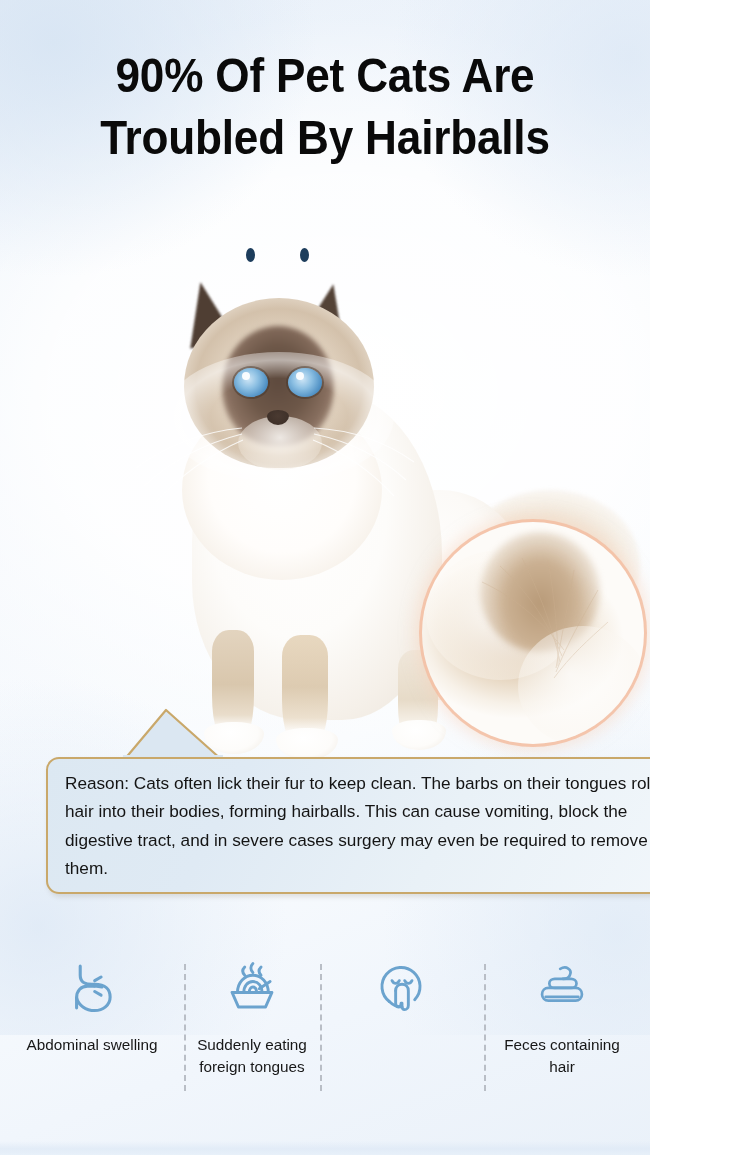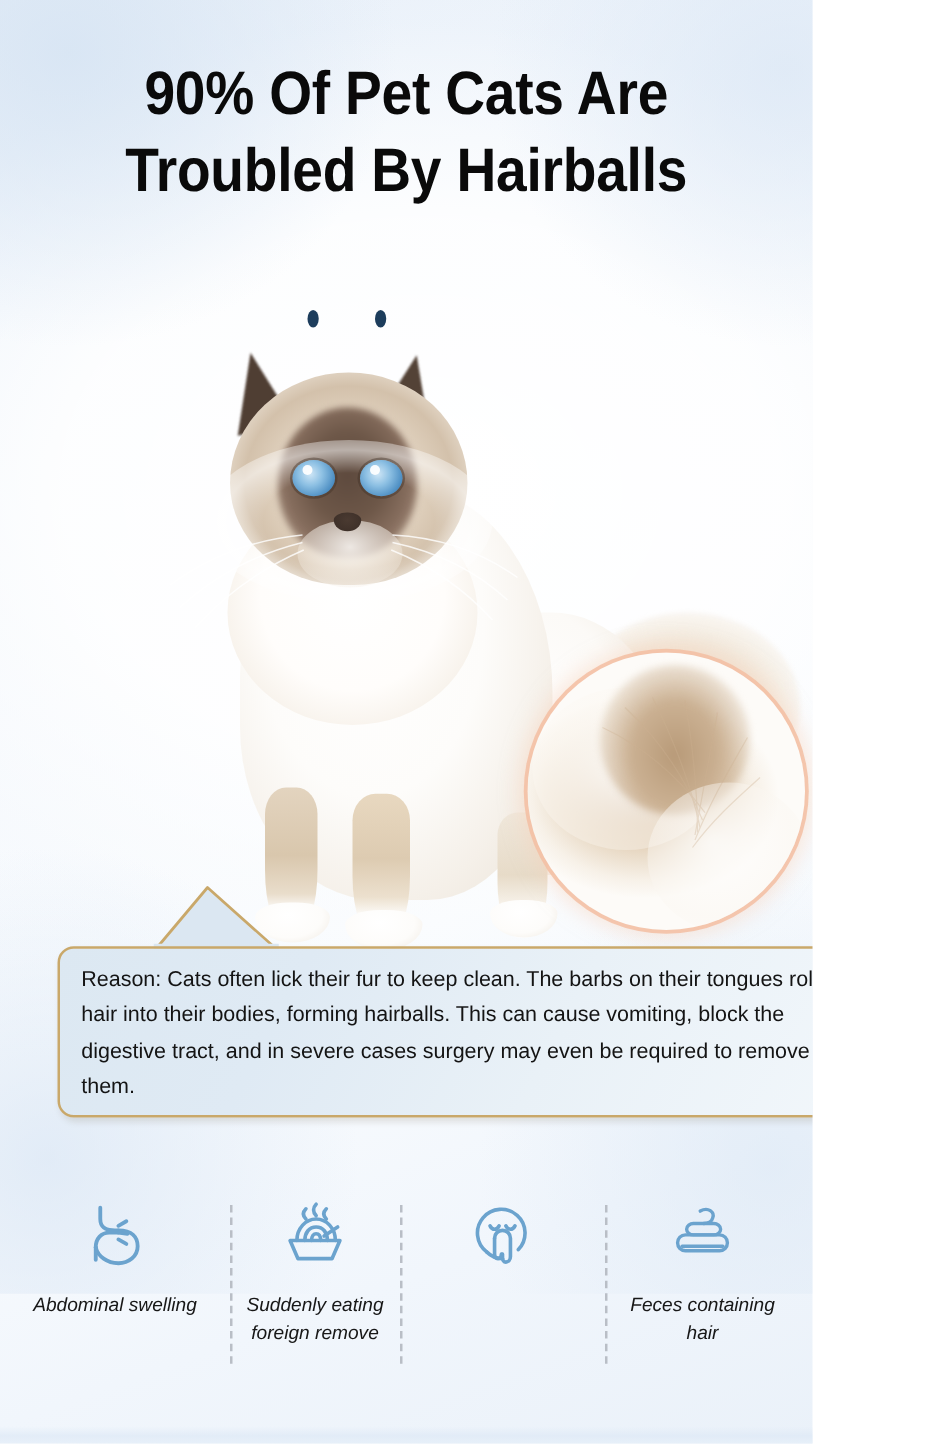--- a/index.html
+++ b/index.html
@@ -182,21 +182,21 @@
     font-size: 17.2px; line-height: 28.4px; color: #141414;
   }
   .tail-poly {
     position:absolute; left:118px; top:708px; width:110px; height:58px;
     overflow: visible;
   }
 
   
   .symptoms {
     position:absolute; left:0; top:936px; width:750px; height:175px;
-    display:flex; align-items:flex-start;font-style:italic;
+    display:flex; align-items:flex-start;
   }
   .sym {
     position:relative;
     display:flex; flex-direction:column; align-items:center;
     padding-top: 22px;
   }
   .sym-0 { width:184px; }
   .sym-1 { width:136px; }
   .sym-2 { width:164px; }
   .sym-3 { width:110px; }
@@ -324,21 +324,21 @@
           <path d="M33 6 c-3 3 -3 7 0 10"></path>
           <path d="M42 10 c-3 3 -3 6 0 9"></path>
           <path d="M16 38 c0 -11 8 -19 17 -19 c9 0 17 8 17 19"></path>
           <path d="M23 38 c0 -7 4 -12 10 -12 c6 0 10 5 10 12"></path>
           <path d="M29 38 c0 -4 2 -6 4 -6 c3 0 4 2 4 6"></path>
           <path d="M10 38 h44 l-7 16 h-30 z"></path>
           <path d="M40 34 l12 -8"></path>
         </g>
       </svg>
       <div class="sym-label">Suddenly eating
-foreign remove</div>
+foreign tongues</div>
     </div>
 
     <div class="sym sym-2">
       <span class="divider"></span>
       <svg class="sym-icon" viewBox="0 0 64 64">
         <g fill="none" stroke="#6BA3CE" stroke-width="3.2" stroke-linecap="round" stroke-linejoin="round">
           <path d="M46 46 a21 21 0 1 0 -28 2"></path>
           <path d="M18 48 c4 4 9 6 14 6"></path>
           <path d="M21 25 c2 4 6 4 8 0"></path>
           <path d="M35 25 c2 4 6 4 8 0"></path>

